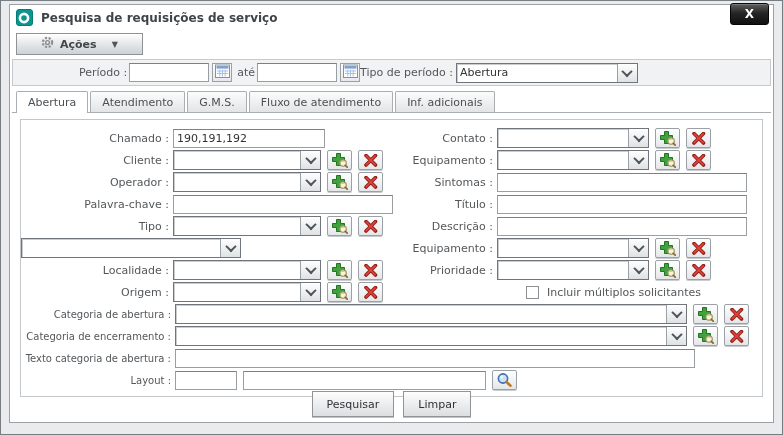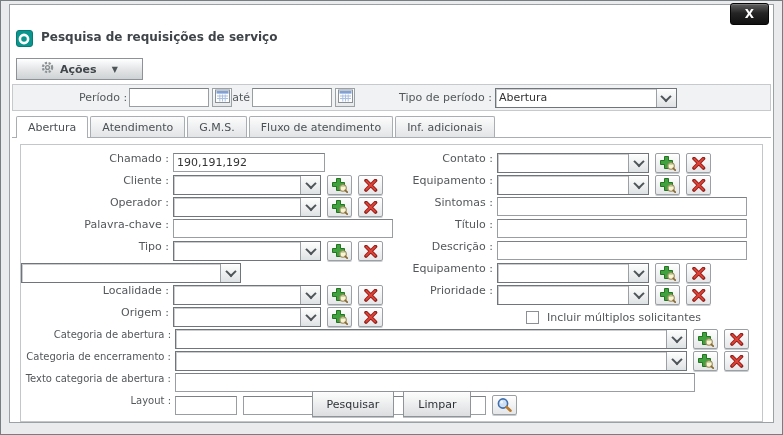--- a/index.html
+++ b/index.html
@@ -1,53 +1,53 @@
 <!DOCTYPE html>
 <html><head>
 <meta charset="utf-8">
 <style>
   html,body{margin:0;padding:0;}
   body{width:783px;height:435px;overflow:hidden;position:relative;
        font-family:"DejaVu Sans","Liberation Sans",sans-serif;font-size:11px;color:#54585b;background:#fff;}
   .frame{position:absolute;inset:0;background:#e9ebed;border:1px solid #787d81;box-sizing:border-box;}
   .dialog{position:absolute;left:8px;top:3px;right:8px;bottom:11px;background:#fff;border:1px solid #9ba1a5;}
   
-  .titlebar{height:25px;display:flex;padding-left:6px;gap:8px;margin-top:25px;}
+  .titlebar{height:25px;display:flex;align-items:center;padding-left:6px;gap:8px;}
   .title{font-weight:bold;font-size:12px;color:#3f4449;}
   .appicon{display:flex;}
   .closebtn{position:absolute;top:2px;right:13px;width:37px;height:20px;border-radius:3px;
             background:linear-gradient(#5f5f5f,#252525 45%,#101010);border:1px solid #060606;
             color:#fff;font-weight:bold;font-size:12px;display:flex;align-items:center;justify-content:center;
             box-shadow:inset 0 1px 0 #7a7a7a;cursor:pointer;z-index:5;}
   
   .acoes{margin:3px 0 0 6px;width:127px;height:22px;box-sizing:border-box;display:flex;align-items:center;gap:6px;
          padding:0 24px;border:1px solid #8d9297;background:linear-gradient(#ffffff,#e2e4e6 55%,#cfd2d4);
          font-weight:bold;color:#41464a;cursor:pointer;}
   .acoes .caret{margin-left:auto;color:#4e5458;font-size:8px;}
   
   .periodbox{margin:4px 2px 0;height:27px;background:#f0f2f3;border:1px solid #c6cacd;display:flex;align-items:center;box-sizing:border-box;}
   .plabel{margin-left:66px;}
   .pin{width:80px;height:15px;margin-left:2px;}
   .calbtn{width:20px;height:19px;margin-left:3px;border:1px solid #9aa0a4;background:linear-gradient(#fff,#e6e8ea);
           display:flex;align-items:center;justify-content:center;cursor:pointer;box-sizing:border-box;}
-  .ate{text-align:right;}
-  .ptlabel{margin-left:44px;}
+  .ate{margin-left:5px;text-align:right;}
+  .ptlabel{}
   .ptype{width:182px;margin-left:3px;}
   
   .tabsbar{display:flex;gap:2px;padding:5px 0 0 4px;margin:0 2px;border-bottom:1px solid #a9aeb2;}
   .tab{padding:4px 11px 3px;border:1px solid #a9aeb2;border-bottom:none;border-radius:2px 2px 0 0;
        background:linear-gradient(#fcfcfc,#e2e4e6);color:#4b5054;cursor:pointer;}
   .tab.active{background:#fff;margin-bottom:-1px;padding-bottom:4px;}
   
   .content{padding:6px 10px 0;}
   .panel{border:1px solid #c3c7ca;padding:8px 0 4px;box-sizing:border-box;}
   .cols{display:flex;}
   .colL{width:374px;}
   .colR{flex:1;}
-  .frow{display:flex;align-items:flex-start;min-height:20px;margin-bottom:2px;}
+  .frow{display:flex;align-items:center;min-height:20px;margin-bottom:2px;}
   .lbl{text-align:right;padding-right:4px;line-height:11px;}
   .colL .lbl{width:148px;}
   .colR .lbl{width:98px;}
   .full .lbl{width:150px;word-break:break-all;font-size:10px;}
   .ctrls{display:flex;align-items:center;gap:6px;}
   .txt{height:19px;box-sizing:border-box;border:1px solid #989ea2;border-top-color:#7b8185;background:#fff;
        font:inherit;color:#333;padding:0 3px;}
   .sel{height:20px;box-sizing:border-box;border:1px solid #6f757a;box-shadow:inset 1px 1px 0 rgba(80,85,90,.30);
        background:#fff;display:flex;align-items:stretch;cursor:pointer;}
   .selval{flex:1;display:flex;align-items:center;padding:0 3px;color:#333;overflow:hidden;white-space:nowrap;}

